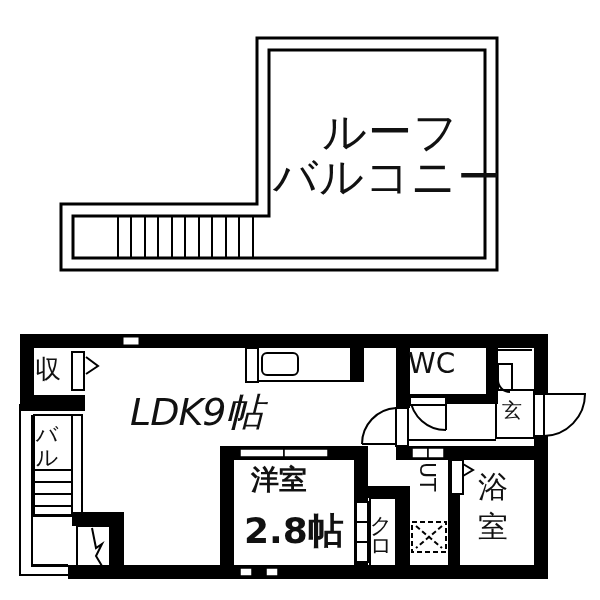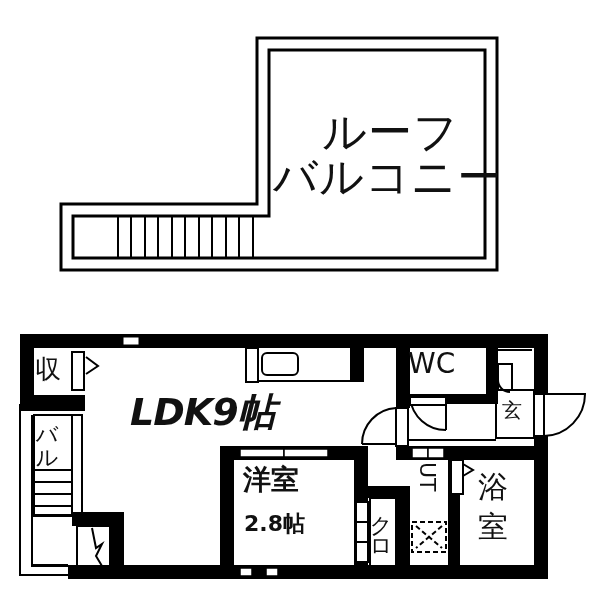--- a/index.html
+++ b/index.html
@@ -1,20 +1,20 @@
 <!DOCTYPE html>
 <html><head>
 <meta charset="utf-8">
 <style>
   html, body { margin: 0; padding: 0; background: #ffffff; }
   body { width: 600px; height: 600px; position: relative; overflow: hidden; font-family: "DejaVu Sans", sans-serif; }
   svg { position: absolute; left: 0; top: 0; }
   .lbl { position: absolute; color: #111; line-height: 1; white-space: nowrap; }
   .roof { font-size: 44px; font-weight: normal; letter-spacing: 1px; }
-  .ldk { font-size: 38px; font-weight: bold; font-style: italic; letter-spacing: -1px; }
+  .ldk { font-size: 38px; font-weight: normal; font-style: italic; letter-spacing: -1px; }
   .yo { font-size: 28px; font-weight: bold; }
   .small { font-size: 26px; }
   .vert { writing-mode: vertical-rl; }
 </style>
 </head>
 <body>
 
 <svg width="600" height="600" viewBox="0 0 600 600">
 
   <g fill="none" stroke="#000" stroke-width="3">
@@ -161,22 +161,22 @@
 </svg>
 
 <div class="lbl roof" style="left:322px; top:110px;">ルーフ</div>
 <div class="lbl roof" style="left:273px; top:155px;">バルコニー</div>
 
 <div class="lbl small" style="left:35px; top:356px;">収</div>
 <div class="lbl small vert" style="left:36px; top:410px; font-size:22px;">バル</div>
 
 <div class="lbl ldk" style="left:130px; top:393px;">LDK9帖</div>
 
-<div class="lbl yo" style="left:243px; top:466px;">洋室</div>
-<div class="lbl yo" style="left:244px; top:513px; font-size:22px;">2.8帖</div>
+<div class="lbl yo" style="left:251px; top:466px;">洋室</div>
+<div class="lbl yo" style="left:244px; top:513px; font-size:36px;">2.8帖</div>
 
 <div class="lbl small vert" style="left:370px; top:500px; font-size:22px;">クロ</div>
 
 <div class="lbl" style="left:408px; top:350px; font-size:28px;text-align:right;">WC</div>
 <div class="lbl" style="left:502px; top:400px; font-size:20px;">玄</div>
 <div class="lbl vert" style="left:416px; top:462px; font-size:22px;">UT</div>
 <div class="lbl small" style="left:478px; top:472px; font-size:30px;">浴</div>
 <div class="lbl small" style="left:478px; top:512px; font-size:30px;">室</div>
 
 </body></html>

